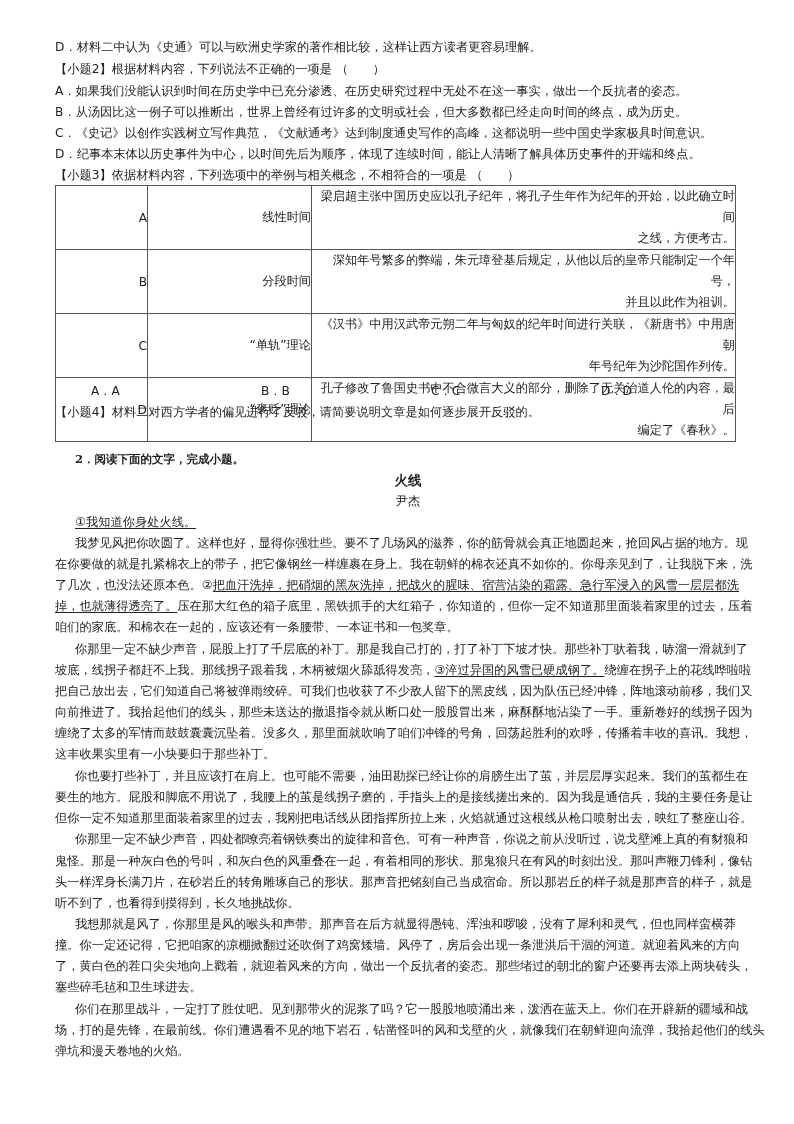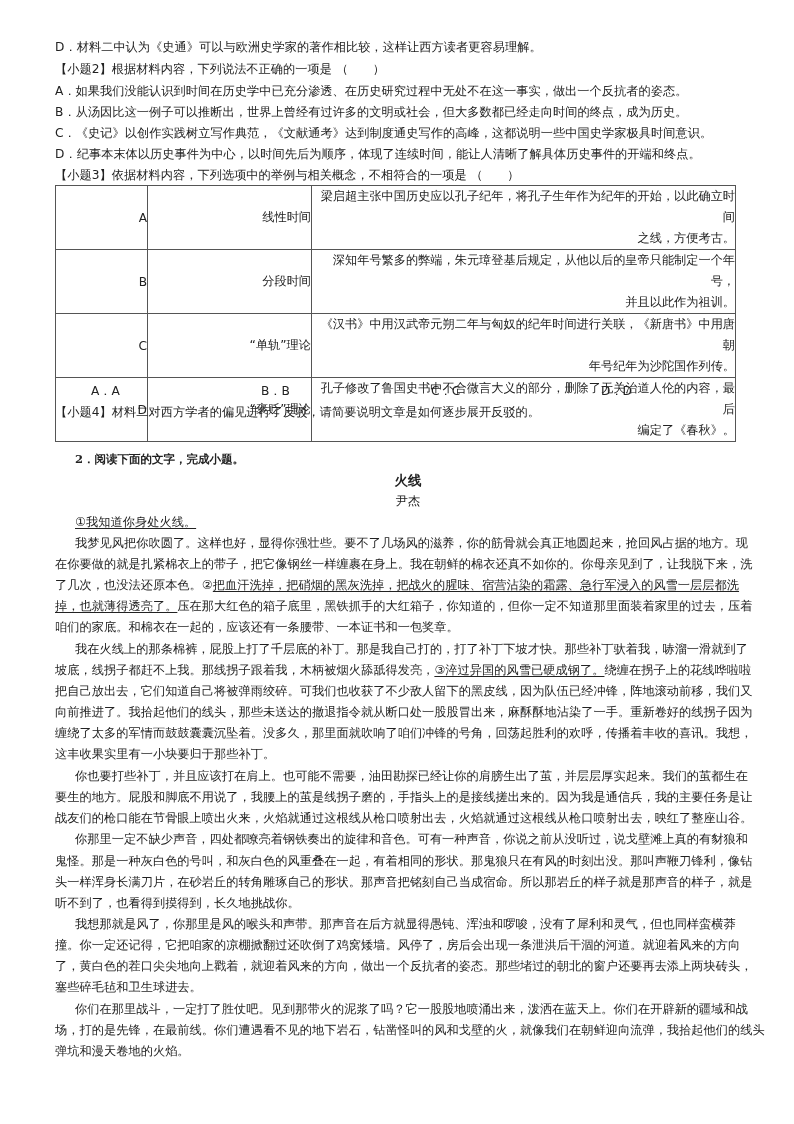--- a/index.html
+++ b/index.html
@@ -83,30 +83,30 @@
 <div class="author">尹杰</div>
 
 <div class="line ind" style="top:512px"><span class="u">①我知道你身处火线。</span></div>
 
 <div class="line ind" style="top:533px">我梦见风把你吹圆了。这样也好，显得你强壮些。要不了几场风的滋养，你的筋骨就会真正地圆起来，抢回风占据的地方。现</div>
 <div class="line" style="top:554px">在你要做的就是扎紧棉衣上的带子，把它像钢丝一样缠裹在身上。我在朝鲜的棉衣还真不如你的。你母亲见到了，让我脱下来，洗</div>
 <div class="line" style="top:575px"><span>了几次，也没法还原本色。②</span><span class="u">把血汗洗掉，把硝烟的黑灰洗掉，把战火的腥味、宿营沾染的霜露、急行军浸入的风雪一层层都洗</span></div>
 <div class="line" style="top:596px"><span class="u">掉，也就薄得透亮了。</span><span>压在那大红色的箱子底里，黑铁抓手的大红箱子，你知道的，但你一定不知道那里面装着家里的过去，压着</span></div>
 <div class="line" style="top:617px">咱们的家底。和棉衣在一起的，应该还有一条腰带、一本证书和一包奖章。</div>
 
-<div class="line ind" style="top:639px">我在火线上的那条棉裤，屁股上打了千层底的补丁。那是我自己打的，打了补丁下坡才快。那些补丁驮着我，哧溜一滑就到了</div>
+<div class="line ind" style="top:639px">你那里一定不缺少声音，屁股上打了千层底的补丁。那是我自己打的，打了补丁下坡才快。那些补丁驮着我，哧溜一滑就到了</div>
 <div class="line" style="top:660px"><span>坡底，线拐子都赶不上我。那线拐子跟着我，木柄被烟火舔舐得发亮，</span><span class="u">③淬过异国的风雪已硬成钢了。</span><span>绕缠在拐子上的花线哗啦啦</span></div>
 <div class="line" style="top:681px">把自己放出去，它们知道自己将被弹雨绞碎。可我们也收获了不少敌人留下的黑皮线，因为队伍已经冲锋，阵地滚动前移，我们又</div>
 <div class="line" style="top:702px">向前推进了。我拾起他们的线头，那些未送达的撤退指令就从断口处一股股冒出来，麻酥酥地沾染了一手。重新卷好的线拐子因为</div>
 <div class="line" style="top:723px">缠绕了太多的军情而鼓鼓囊囊沉坠着。没多久，那里面就吹响了咱们冲锋的号角，回荡起胜利的欢呼，传播着丰收的喜讯。我想，</div>
 <div class="line" style="top:744px">这丰收果实里有一小块要归于那些补丁。</div>
 
 <div class="line ind" style="top:766px">你也要打些补丁，并且应该打在肩上。也可能不需要，油田勘探已经让你的肩膀生出了茧，并层层厚实起来。我们的茧都生在</div>
 <div class="line" style="top:787px">要生的地方。屁股和脚底不用说了，我腰上的茧是线拐子磨的，手指头上的是接线搓出来的。因为我是通信兵，我的主要任务是让</div>
-<div class="line" style="top:808px">战友们的枪口能在节骨眼上喷出火来，火焰就通过这根线从枪口喷射出去，火焰就通过这根线从枪口喷射出去，映红了整座山谷。</div>
+<div class="line" style="top:808px">但你一定不知道那里面装着家里的过去，我刚把电话线从团指挥所拉上来，火焰就通过这根线从枪口喷射出去，映红了整座山谷。</div>
 
 <div class="line ind" style="top:829px">你那里一定不缺少声音，四处都嘹亮着钢铁奏出的旋律和音色。可有一种声音，你说之前从没听过，说戈壁滩上真的有豺狼和</div>
 <div class="line" style="top:851px">鬼怪。那是一种灰白色的号叫，和灰白色的风重叠在一起，有着相同的形状。那鬼狼只在有风的时刻出没。那叫声鞭刀锋利，像钻</div>
 <div class="line" style="top:872px">头一样浑身长满刀片，在砂岩丘的转角雕琢自己的形状。那声音把铭刻自己当成宿命。所以那岩丘的样子就是那声音的样子，就是</div>
 <div class="line" style="top:893px">听不到了，也看得到摸得到，长久地挑战你。</div>
 
 <div class="line ind" style="top:914px">我想那就是风了，你那里是风的喉头和声带。那声音在后方就显得愚钝、浑浊和啰唆，没有了犀利和灵气，但也同样蛮横莽</div>
 <div class="line" style="top:935px">撞。你一定还记得，它把咱家的凉棚掀翻过还吹倒了鸡窝矮墙。风停了，房后会出现一条泄洪后干涸的河道。就迎着风来的方向</div>
 <div class="line" style="top:956px">了，黄白色的茬口尖尖地向上戳着，就迎着风来的方向，做出一个反抗者的姿态。那些堵过的朝北的窗户还要再去添上两块砖头，</div>
 <div class="line" style="top:977px">塞些碎毛毡和卫生球进去。</div>

